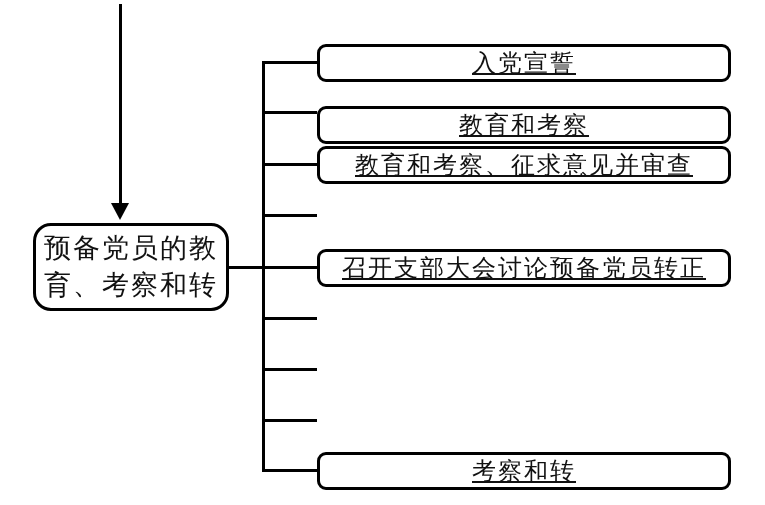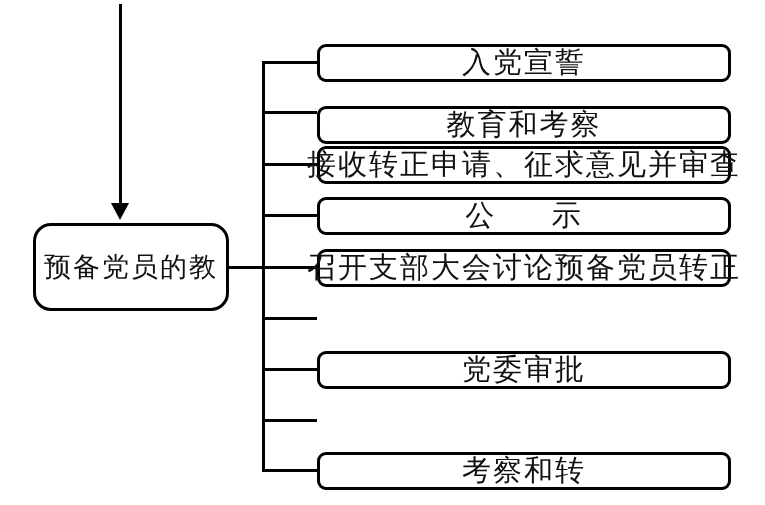--- a/index.html
+++ b/index.html
@@ -75,23 +75,24 @@
     box-sizing: border-box;
     border: 3px solid #000000;
     border-radius: 9px;
     background: #ffffff;
     display: flex;
     align-items: center;
     justify-content: center;
     z-index: 2;
   }
   .step-label {
-    font-size: 29px;
+    font-size: 24px;
     letter-spacing: 2px;
     white-space: pre;
+    text-decoration: underline;
   }
 </style>
 </head>
 <body>
 
 <div id="canvas">
 
   <div class="line arrow-shaft"></div>
   <div class="arrowhead"></div>
 
@@ -103,37 +104,32 @@
   <div class="line stub" style="top:163px"></div>
   <div class="line stub" style="top:214px"></div>
   <div class="line stub" style="top:266px"></div>
   <div class="line stub" style="top:317px"></div>
   <div class="line stub" style="top:368px"></div>
   <div class="line stub" style="top:419px"></div>
   <div class="line stub" style="top:469px"></div>
 
   <div class="root-box">
     <span class="root-line">预备党员的教</span>
+    <span class="root-line">育、考察和转</span>
   </div>
 
   <div class="step-box" style="top:44px">
     <span class="step-label">入党宣誓</span>
   </div>
   <div class="step-box" style="top:106px">
     <span class="step-label">教育和考察</span>
   </div>
   <div class="step-box" style="top:146px">
-    <span class="step-label">接收转正申请、征求意见并审查</span>
-  </div>
-  <div class="step-box" style="top:197px">
-    <span class="step-label">公      示</span>
+    <span class="step-label">教育和考察、征求意见并审查</span>
   </div>
   <div class="step-box" style="top:249px">
     <span class="step-label">召开支部大会讨论预备党员转正</span>
-  </div>
-  <div class="step-box" style="top:351px">
-    <span class="step-label">党委审批</span>
   </div>
   <div class="step-box" style="top:452px">
     <span class="step-label">考察和转</span>
   </div>
 
 </div>
 
 </body></html>

